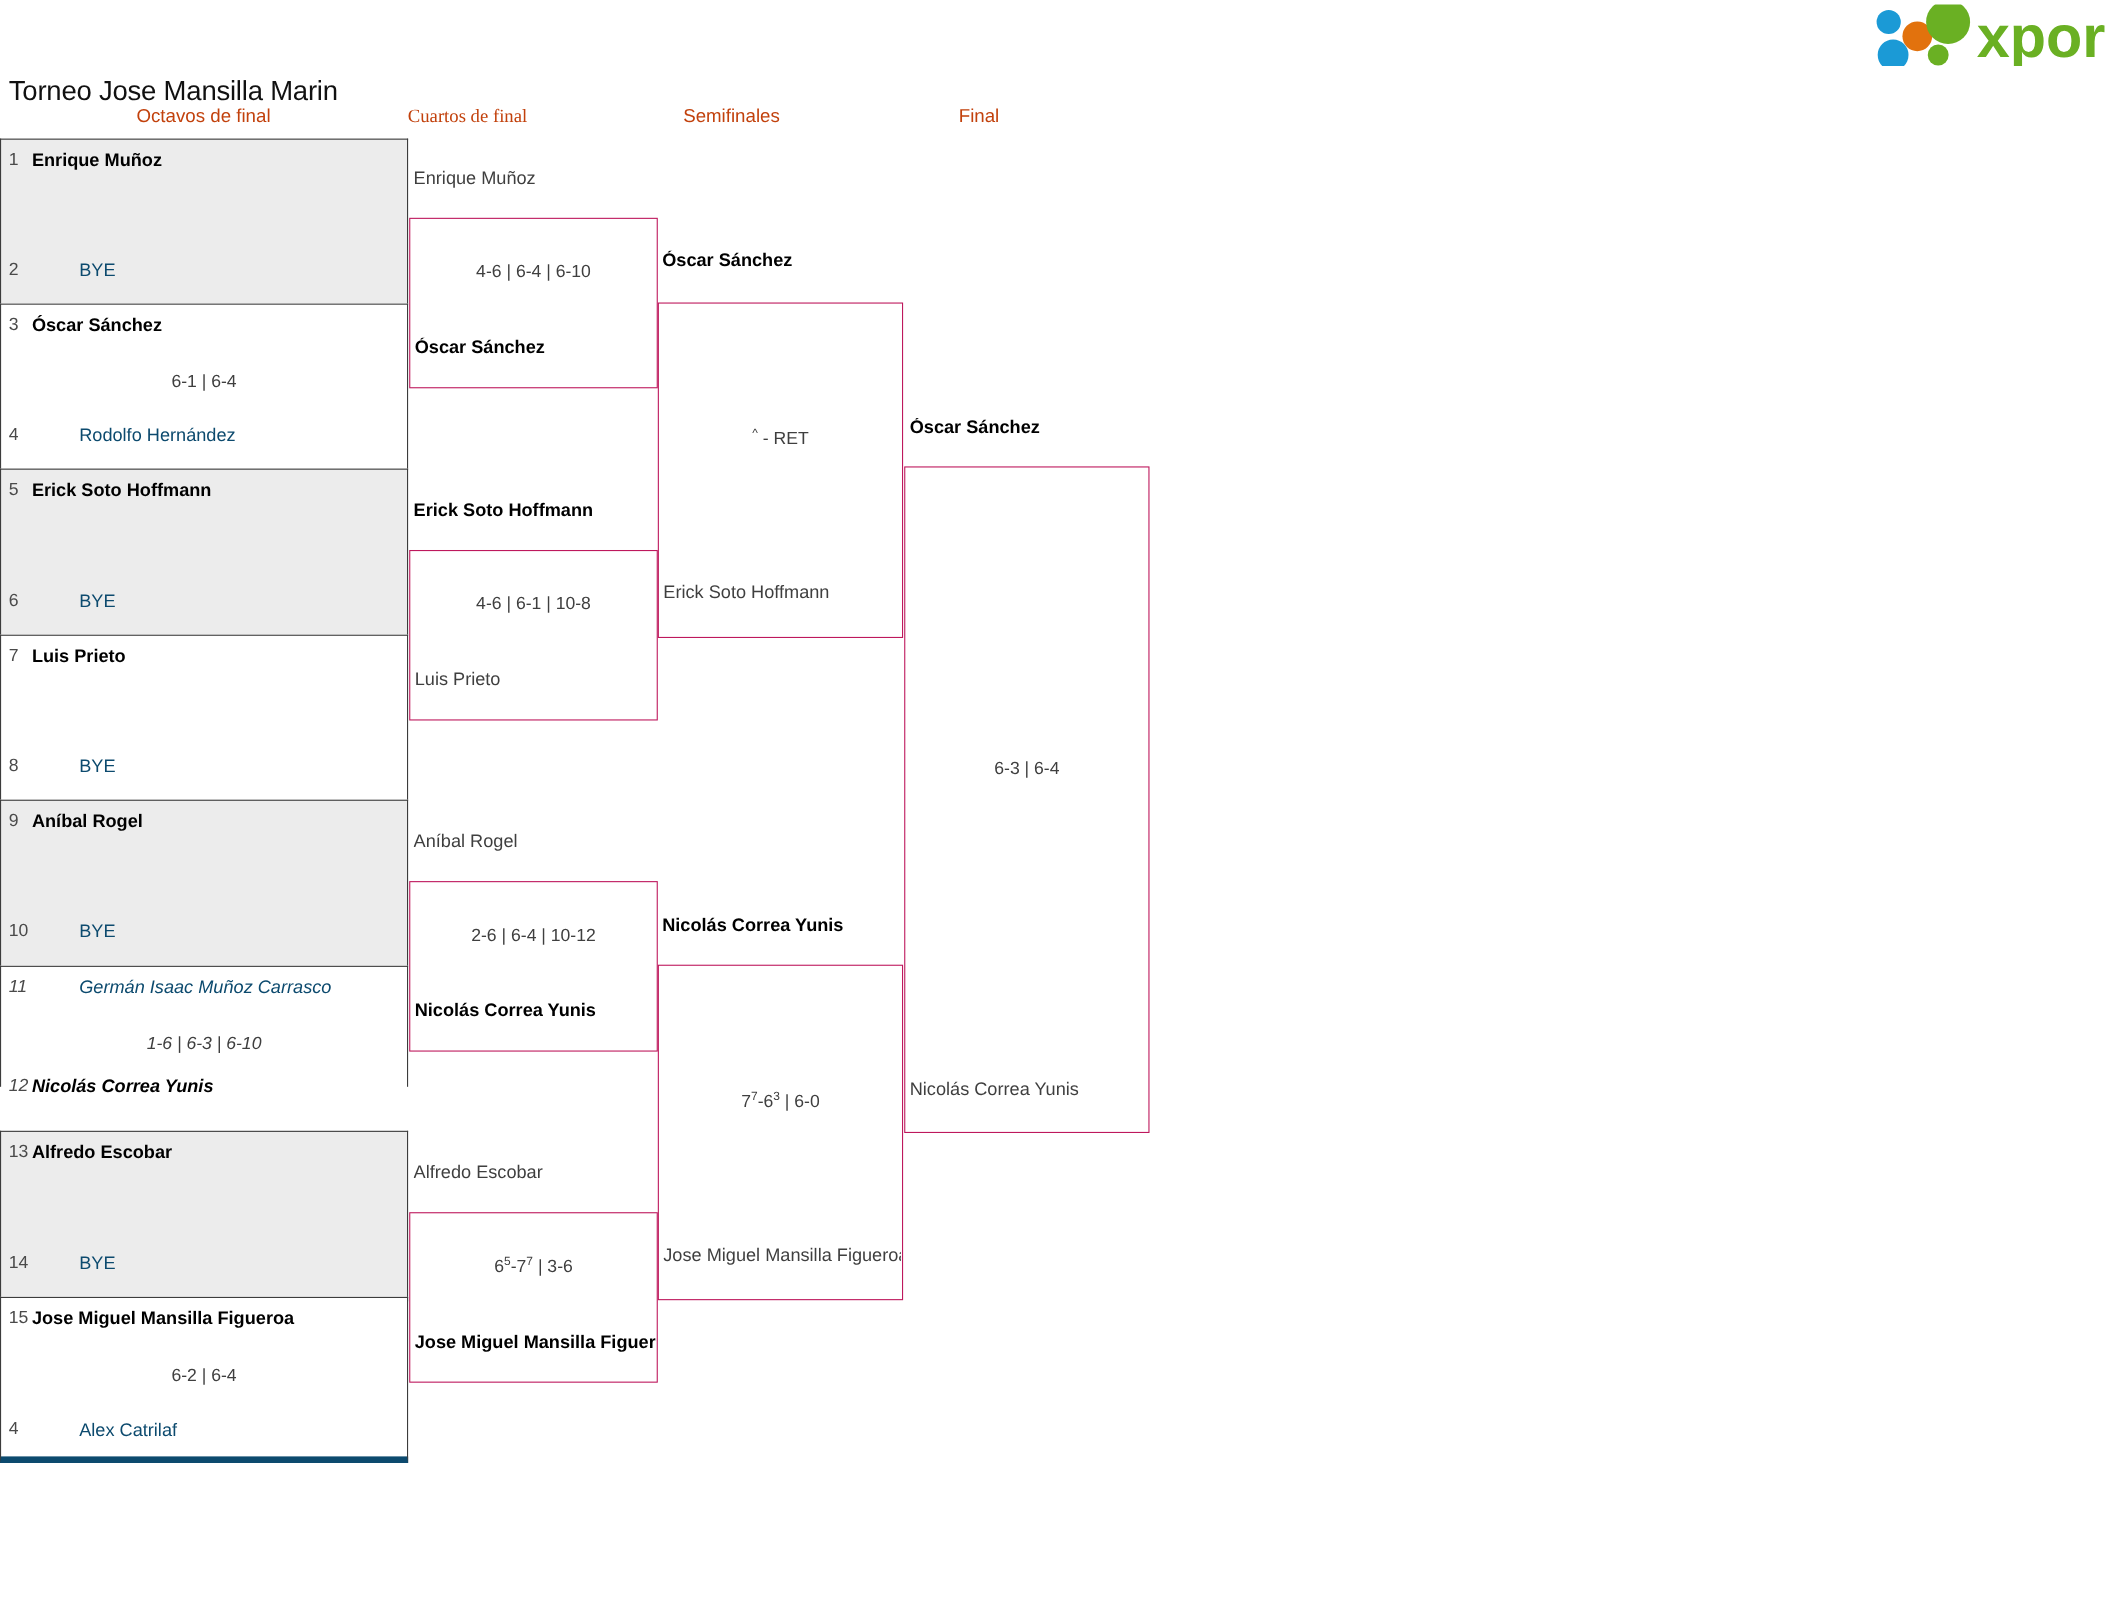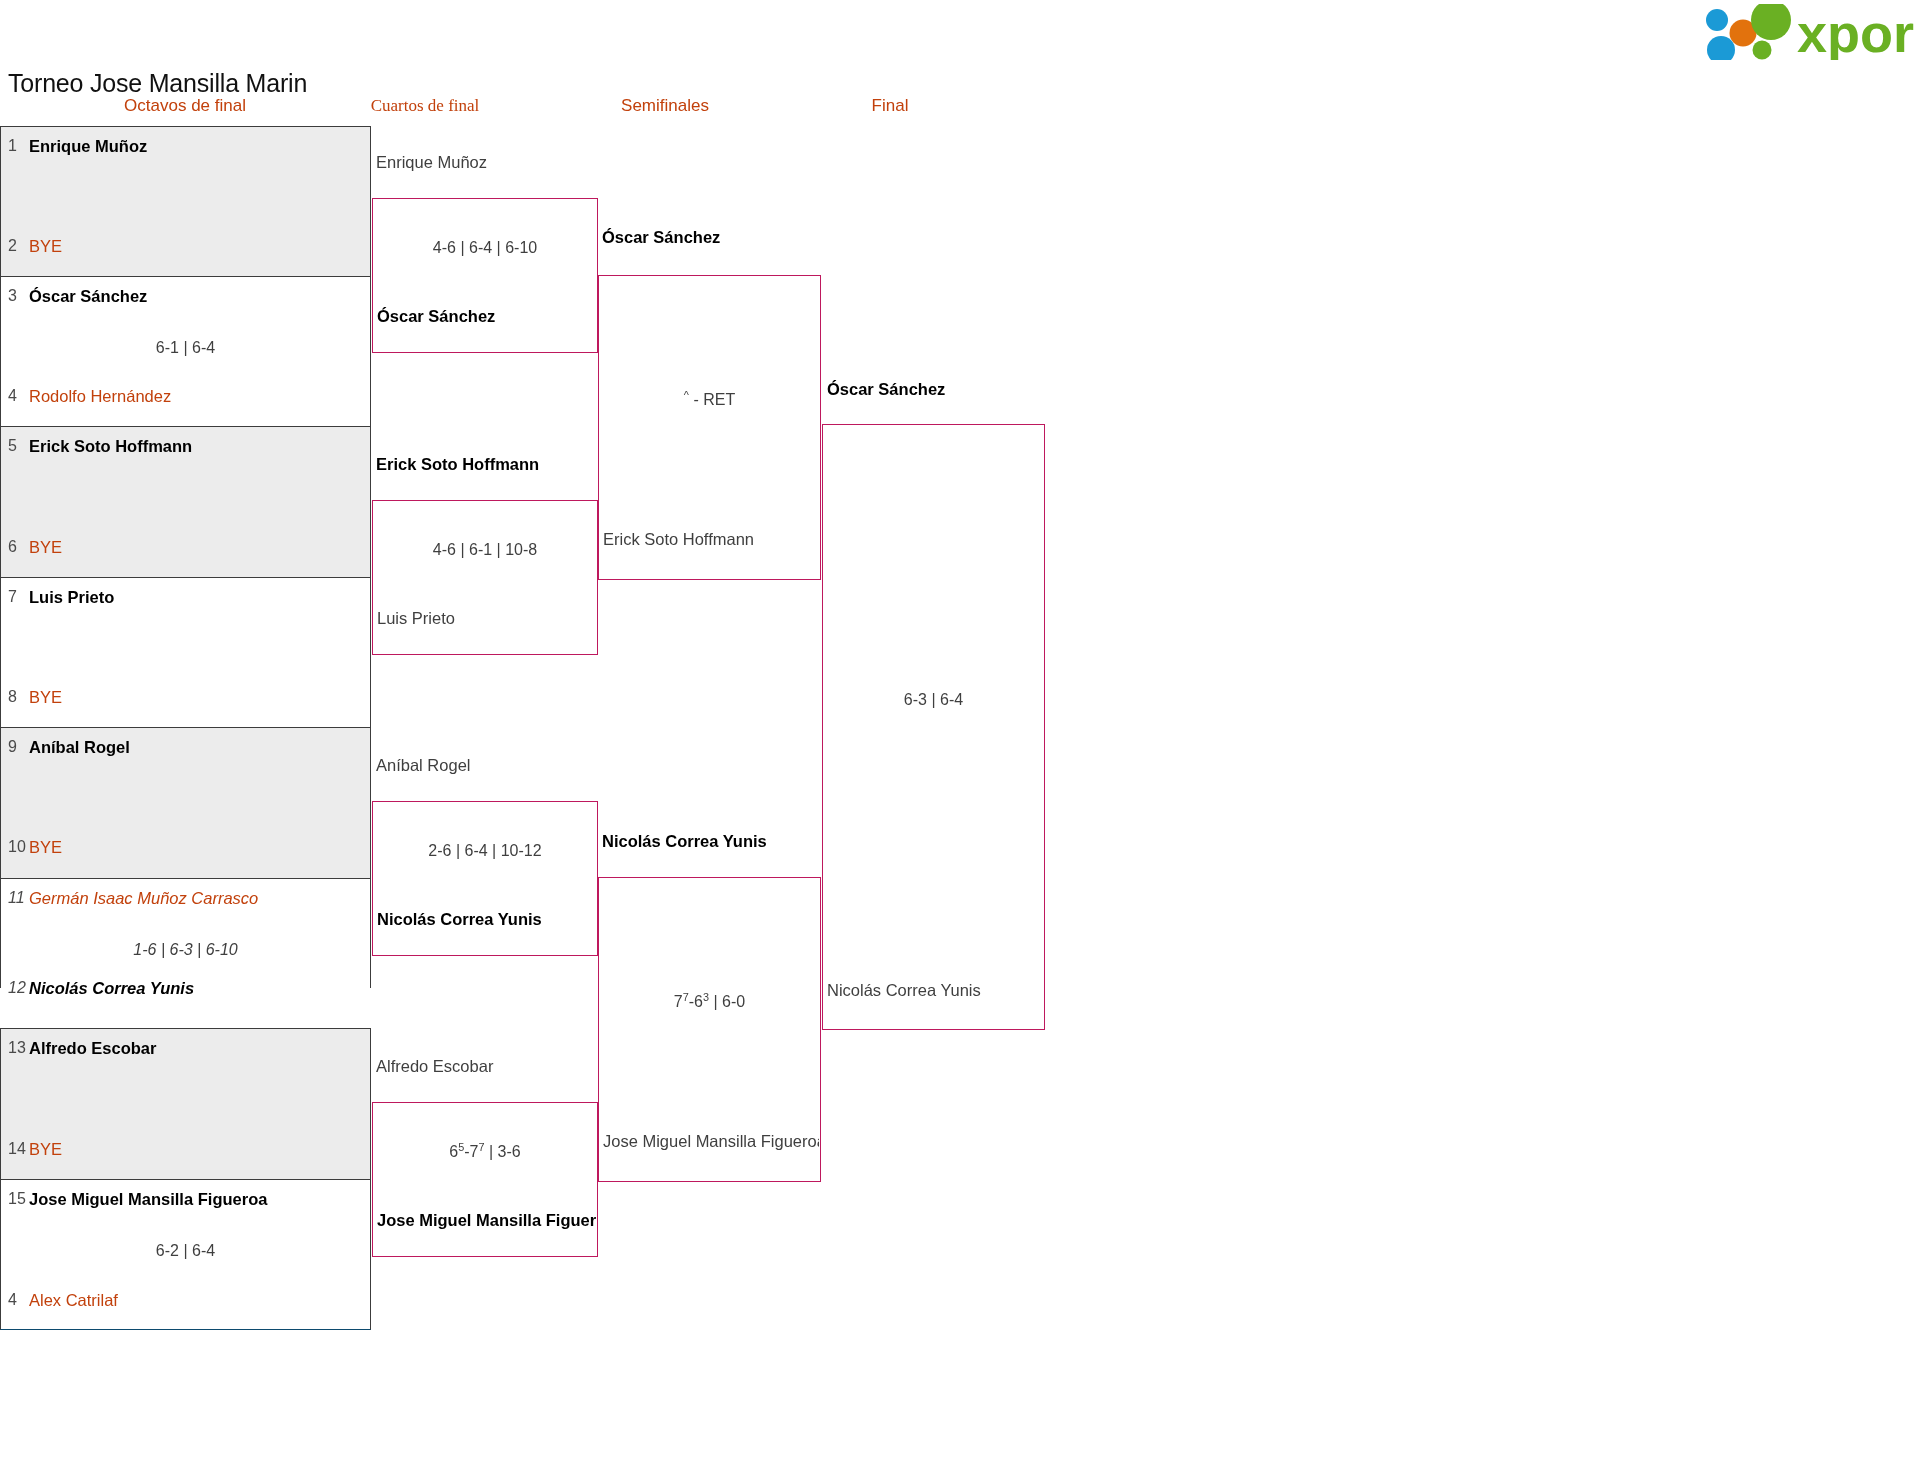--- a/index.html
+++ b/index.html
@@ -54,21 +54,21 @@
   
   .r1cell {
     position: absolute;
     left: 0px;
     width: 371px;
     border: 1px solid #3c3c3c;
     border-bottom: none;
     background: #ffffff;
   }
   .r1cell.alt { background: #ececec; }
-  .r1cell.last { border-bottom: 1px solid #0c4a6e; }
+  .r1cell.last { border-bottom: 6px solid #0c4a6e; }
 
   .r1row {
     position: absolute;
     left: 0; right: 0;
     height: 26px;
     display: flex;
     align-items: center;
     white-space: nowrap;
   }
   .r1row .seed {
@@ -78,21 +78,21 @@
     padding-left: 7px;
     font-size: 16px;
     color: #4a4a4a;
     font-weight: 400;
   }
   .r1row .pname {
     font-size: 16.5px;
     color: #1a1a1a;
   }
   .pname.win { font-weight: 700; color: #000000; }
-  .pname.lose { font-weight: 400; color: #c2410c; }
+  .pname.lose { font-weight: 400; color: #0c4a6e; margin-left: 43px; }
 
   .r1score {
     position: absolute;
     left: 0; right: 0;
     text-align: center;
     font-size: 16px;
     color: #3f3f3f;
     white-space: nowrap;
   }
 

